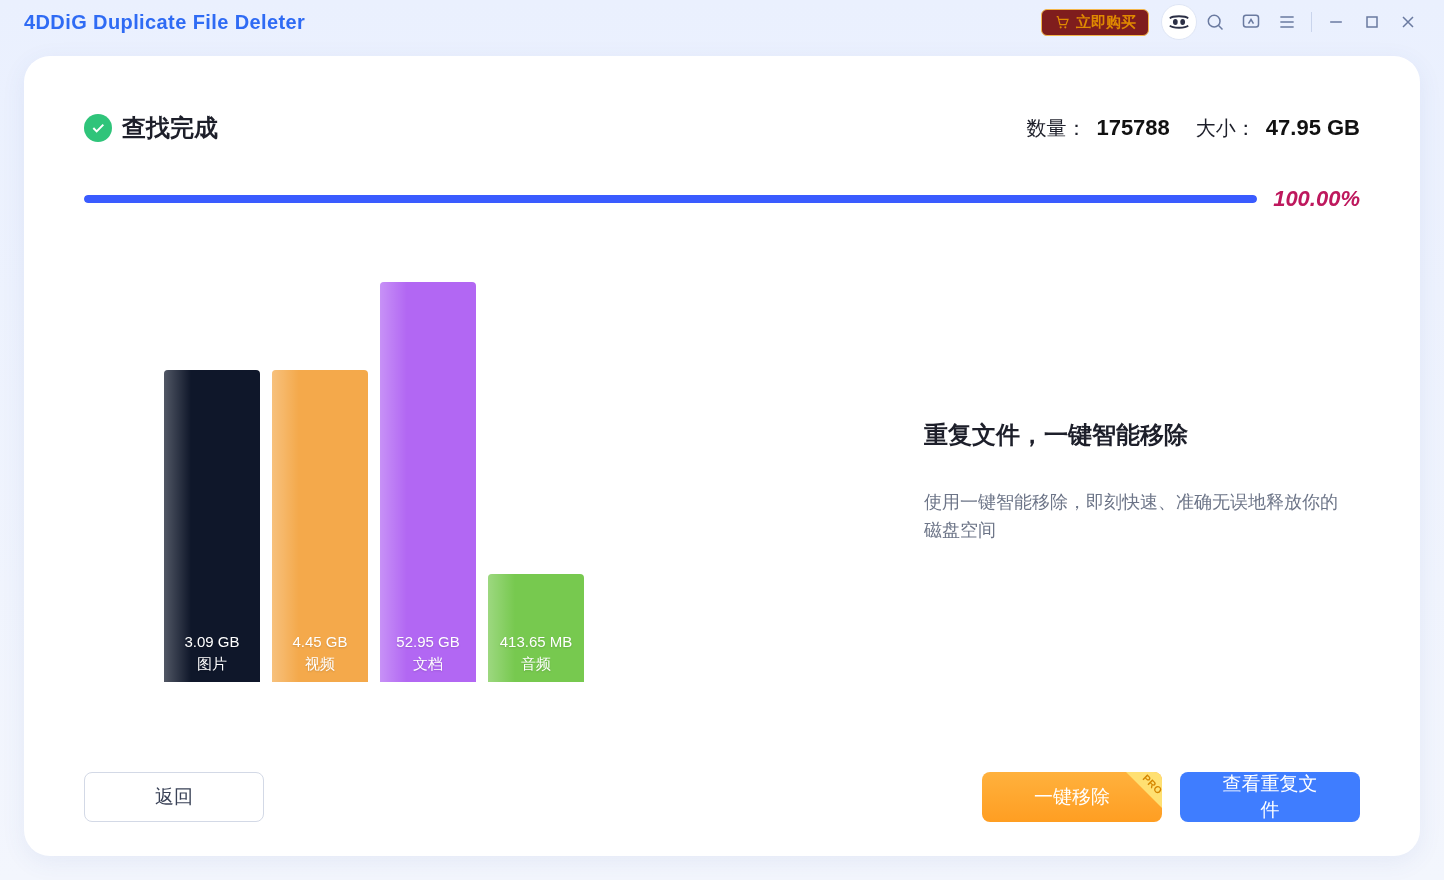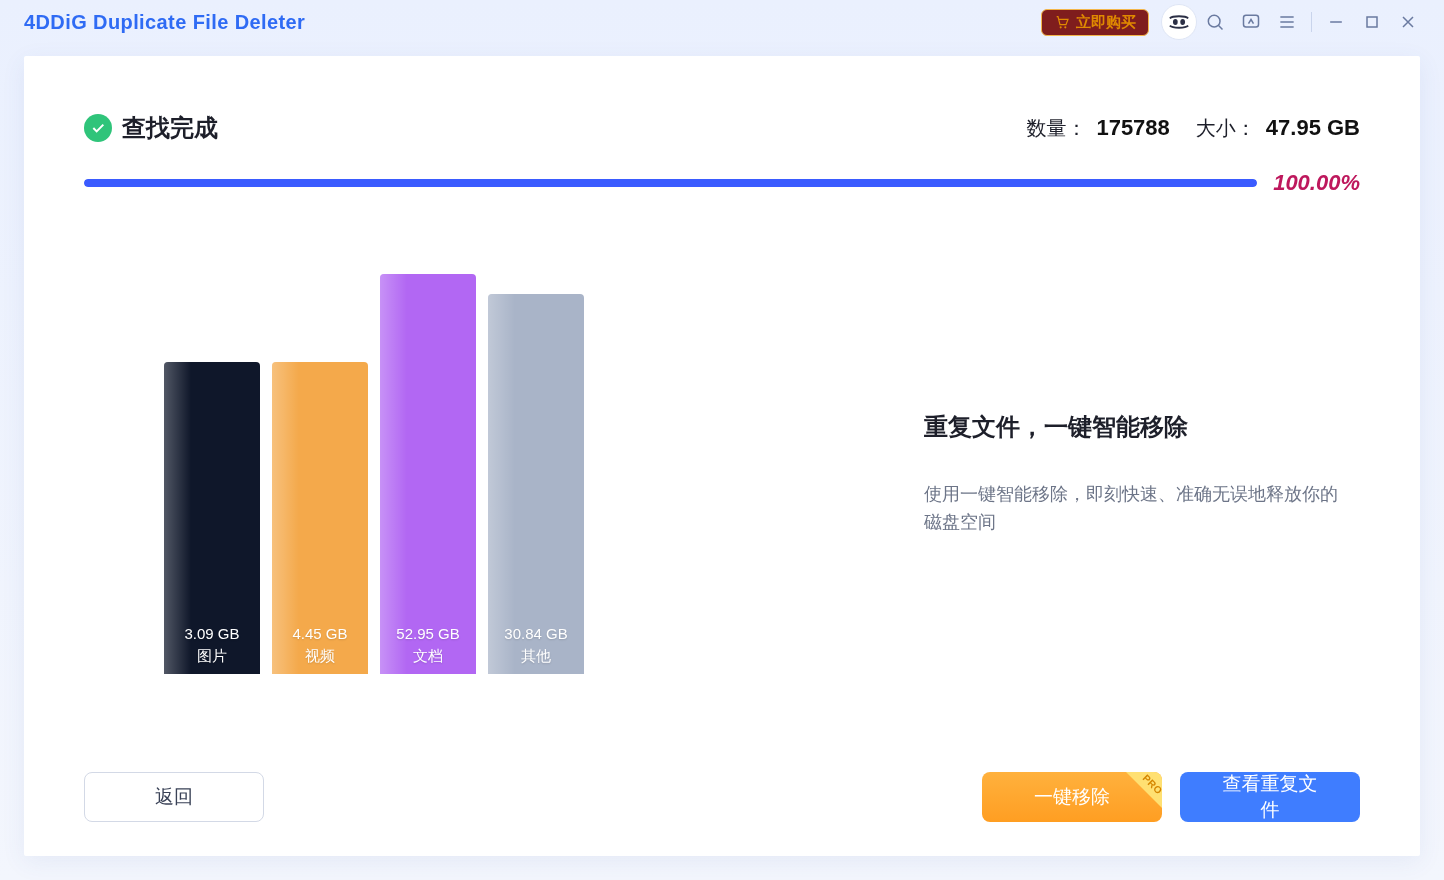--- a/index.html
+++ b/index.html
@@ -11,21 +11,21 @@
   .title-spacer { flex: 1; }
   .buy-btn { display: inline-flex; align-items: center; gap: 6px; border: 1.5px solid #f3b64a; background: #7f1d1d; color: #e08a00; font-weight: 600; font-size: 15px; padding: 3px 12px; border-radius: 6px; cursor: pointer; }
   .buy-btn svg { width: 16px; height: 16px; }
   .titlebar .icon-btn { width: 36px; height: 36px; display: inline-flex; align-items: center; justify-content: center; color: #6a7aa0; cursor: pointer; border-radius: 6px; }
   .titlebar .icon-btn svg { width: 20px; height: 20px; stroke: currentColor; fill: none; stroke-width: 1.8; }
   .discord { width: 36px; height: 36px; border-radius: 50%; background: #fff; border: 1px solid #dfe6f5; display: inline-flex; align-items: center; justify-content: center; color: #2b2f45; margin-left: 12px; }
   .discord svg { width: 22px; height: 16px; }
   .sep { width: 1px; height: 20px; background: #c9d4ec; margin: 0 6px; }
 
   
-  .panel { position: absolute; left: 24px; top: 56px; right: 24px; bottom: 24px; background: #fff; border-radius: 2px; box-shadow: 0 6px 24px rgba(60,90,170,.08); padding: 56px 60px 34px 60px; display: flex; flex-direction: column; }
+  .panel { position: absolute; left: 24px; top: 56px; right: 24px; bottom: 24px; background: #fff; border-radius: 26px; box-shadow: 0 6px 24px rgba(60,90,170,.08); padding: 56px 60px 34px 60px; display: flex; flex-direction: column; gap: 16px; }
 
   .header-row { display: flex; align-items: center; }
   .check { width: 28px; height: 28px; border-radius: 50%; background: #2fc47a; display: inline-flex; align-items: center; justify-content: center; margin-right: 10px; }
   .check svg { width: 16px; height: 16px; stroke: #fff; stroke-width: 3; fill: none; }
   .status-title { font-size: 24px; font-weight: 700; color: #1d1f2a; }
   .header-row .spacer { flex: 1; }
   .stat-label { font-size: 20px; color: #1d1f2a; }
   .stat-value { font-size: 22px; font-weight: 700; color: #111; margin-left: 10px; }
   .stat-gap { width: 26px; display: inline-block; }
 
@@ -158,25 +158,25 @@
               <div class="cat">视频</div>
             </div>
           </div>
           <div class="bar" style="height: 100%; background: rgb(178, 103, 243);">
             <div class="shine"></div>
             <div class="bar-box">
               <div>52.95 GB</div>
               <div class="cat">文档</div>
             </div>
           </div>
-          <div class="bar" style="height: 95%; background: rgb(169, 180, 200);">
+          <div class="bar" style="height: 27%; background: rgb(119, 201, 79);">
             <div class="shine"></div>
             <div class="bar-box">
-              <div>30.84 GB</div>
-              <div class="cat">其他</div>
+              <div>413.65 MB</div>
+              <div class="cat">音频</div>
             </div>
           </div>
         </div>
     </div>
     <div class="side">
       <h3>重复文件，一键智能移除</h3>
       <p>使用一键智能移除，即刻快速、准确无误地释放你的磁盘空间</p>
     </div>
   </div>
 

